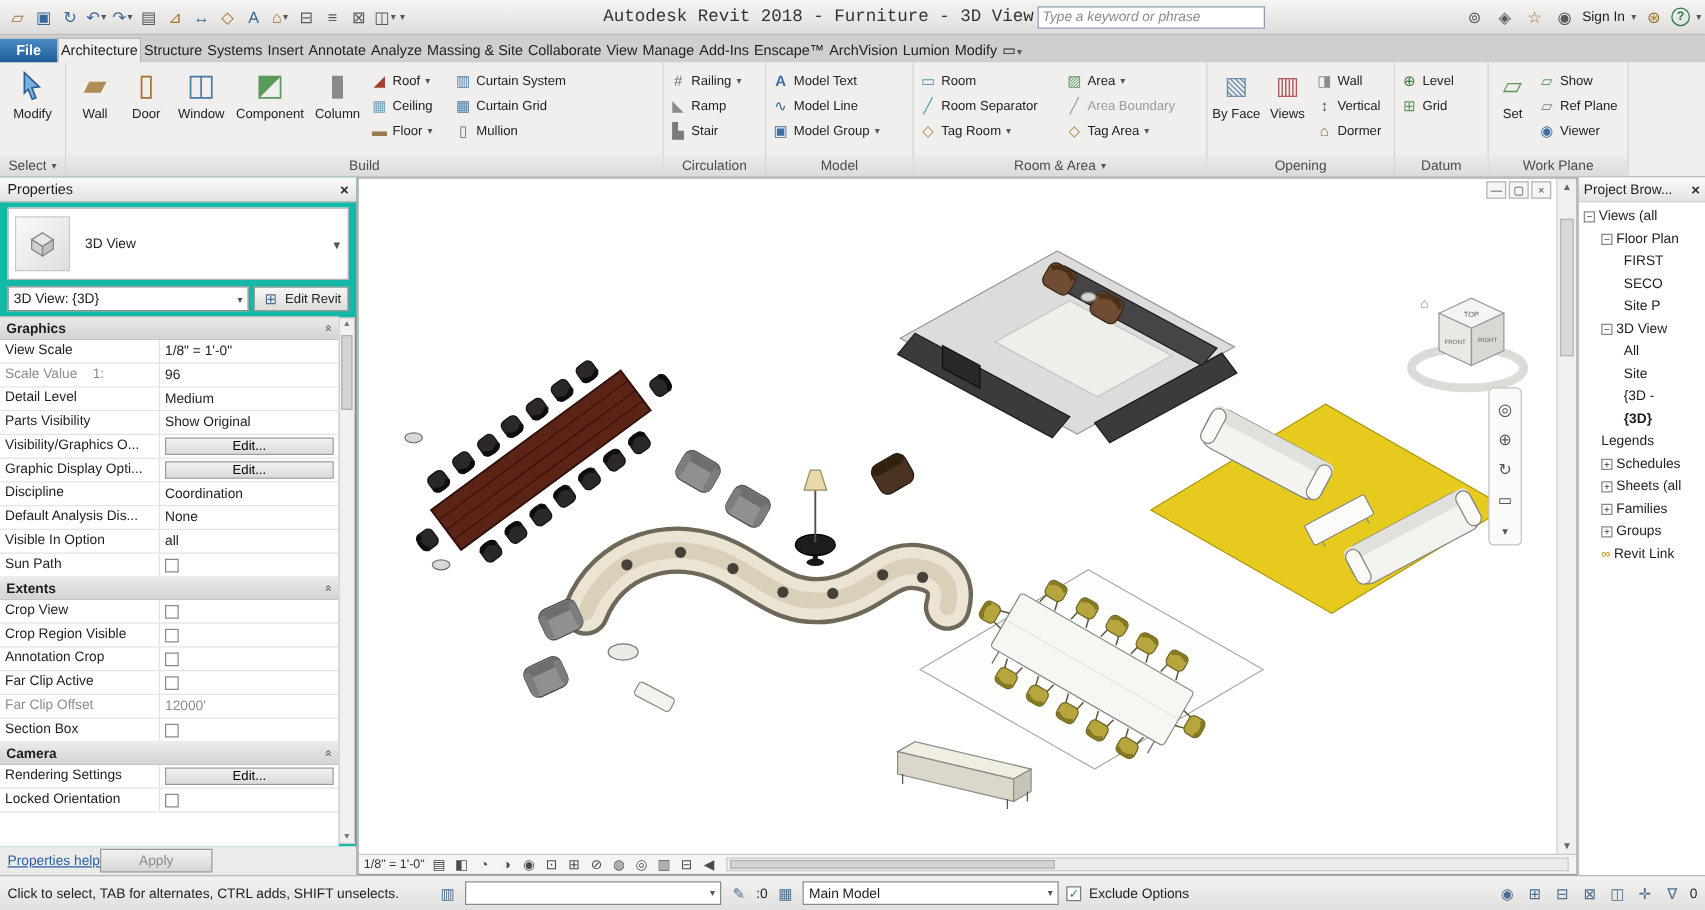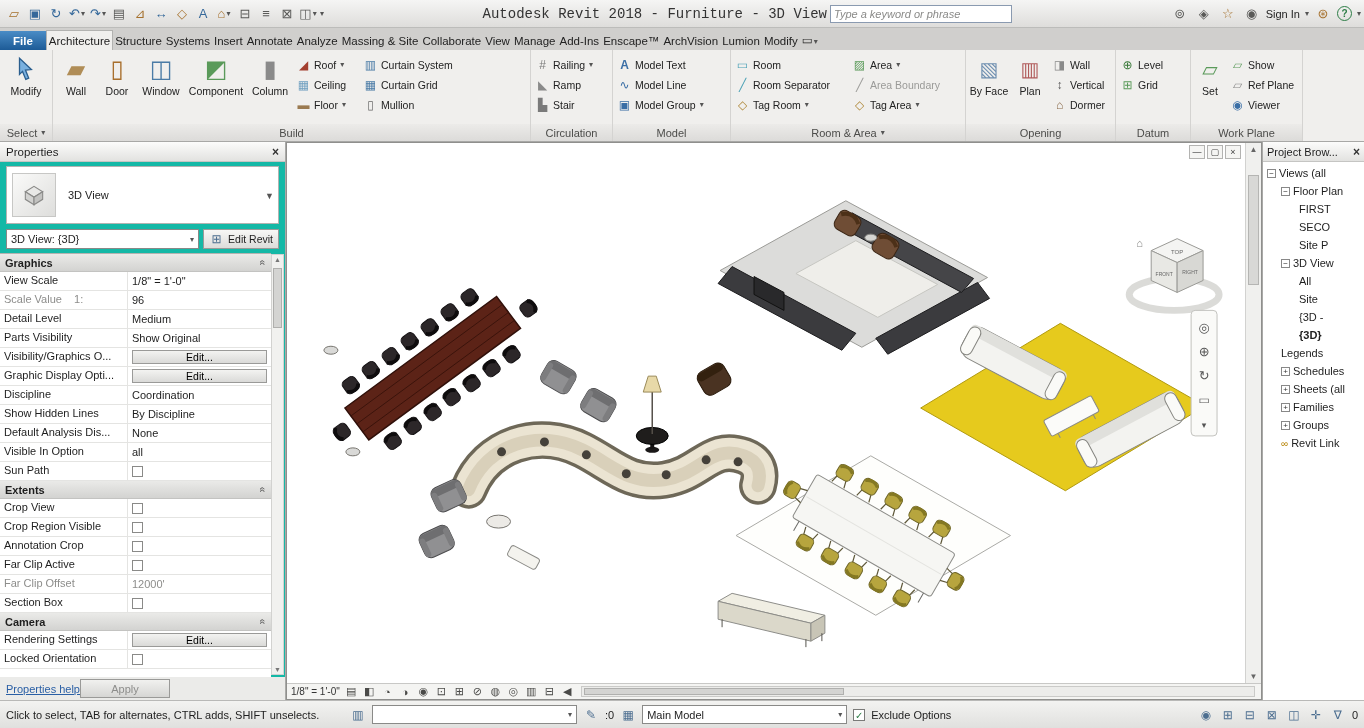--- a/index.html
+++ b/index.html
@@ -313,21 +313,21 @@
     </div>
 
     <div class="panel" style="width:150px">
       <div class="panel-body">
         <div class="bigbtn" style="width:42px">
             <span class="bi" style="color:#6f8fb0;font-size:20px">▧</span>
             <span>By Face</span>
           </div>
         <div class="bigbtn" style="width:38px">
             <span class="bi" style="color:#b05a5a;font-size:20px">▥</span>
-            <span>Plan</span>
+            <span>Views</span>
           </div>
         <div class="smallcol" style="width:62px">
           <div class="smbtn">
               <span class="si" style="color:#8a8a8a">◨</span>
               <span>Wall</span>
             </div>
           <div class="smbtn">
               <span class="si" style="color:#555">↕</span>
               <span>Vertical</span>
             </div>
@@ -445,24 +445,20 @@
           </div>
         <div class="prow">
             <span class="pl">Graphic Display Opti...</span>
             <span class="pv">
               <button class="editbtn">Edit...</button>
             </span>
           </div>
         <div class="prow">
             <span class="pl">Discipline</span>
             <span class="pv">Coordination</span>
-          </div>
-        <div class="prow">
-            <span class="pl">Show Hidden Lines</span>
-            <span class="pv">By Discipline</span>
           </div>
         <div class="prow">
             <span class="pl">Default Analysis Dis...</span>
             <span class="pv">None</span>
           </div>
         <div class="prow">
             <span class="pl">Visible In Option</span>
             <span class="pv">all</span>
           </div>
         <div class="prow">

